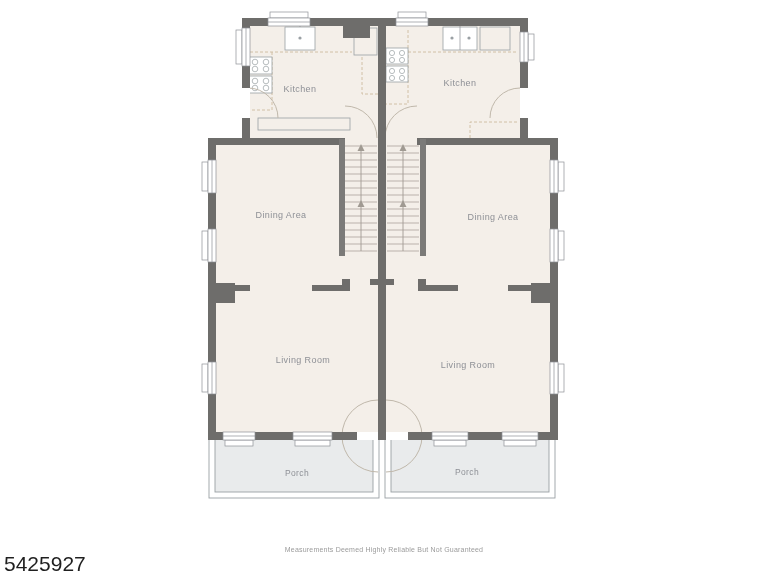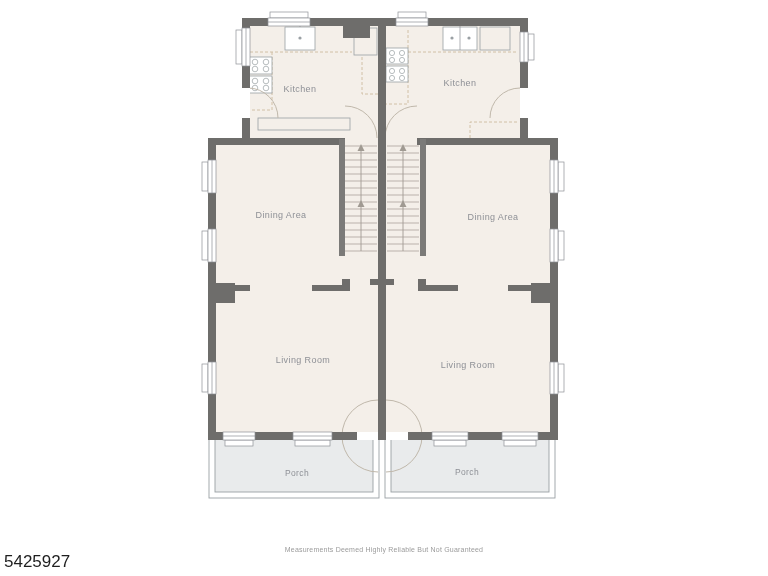--- a/index.html
+++ b/index.html
@@ -25,21 +25,21 @@
   .arrow{stroke:var(--stair);stroke-width:.9;}
   .arrowhead{fill:var(--stair);}
   .counter{stroke:var(--counter);stroke-width:.9;stroke-dasharray:3 2;fill:none;}
   .appl{stroke:var(--outline);stroke-width:.8;fill:#ffffff;}
   .appl-n{stroke:var(--outline);stroke-width:.8;fill:none;}
   .burner{stroke:var(--outline);stroke-width:.7;fill:none;}
   .door{stroke:var(--arc);stroke-width:1;fill:none;}
   .porch-outer{fill:#ffffff;stroke:var(--outline);stroke-width:.9;}
   .porch-inner{fill:var(--porch);stroke:var(--outline);stroke-width:.9;}
   .floor{fill:var(--floor);}
-  #listing-id{position:absolute;left:4px;top:552px;font-size:17px;color:var(--id);}
+  #listing-id{position:absolute;left:4px;top:552px;font-size:21px;color:var(--id);}
   #disclaimer{position:absolute;left:0;right:0;top:546px;text-align:center;
               font-size:7px;color:var(--disclaimer);letter-spacing:.2px;}
 </style>
 </head>
 <body>
 
 <svg id="plan-svg" width="768" height="576" viewBox="0 0 768 576">
 
   <g>
     <rect class="floor" x="244" y="20" width="282" height="122"></rect>

